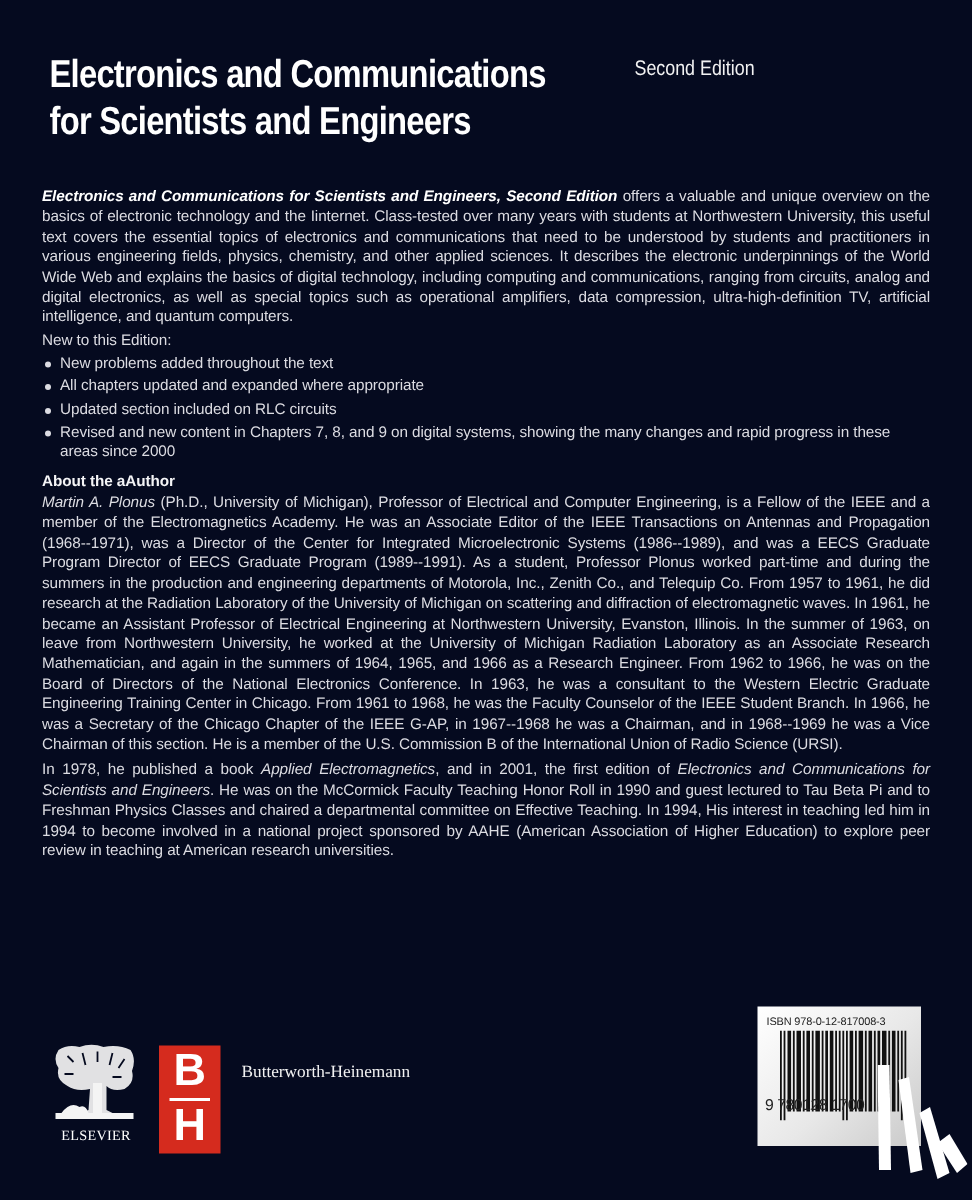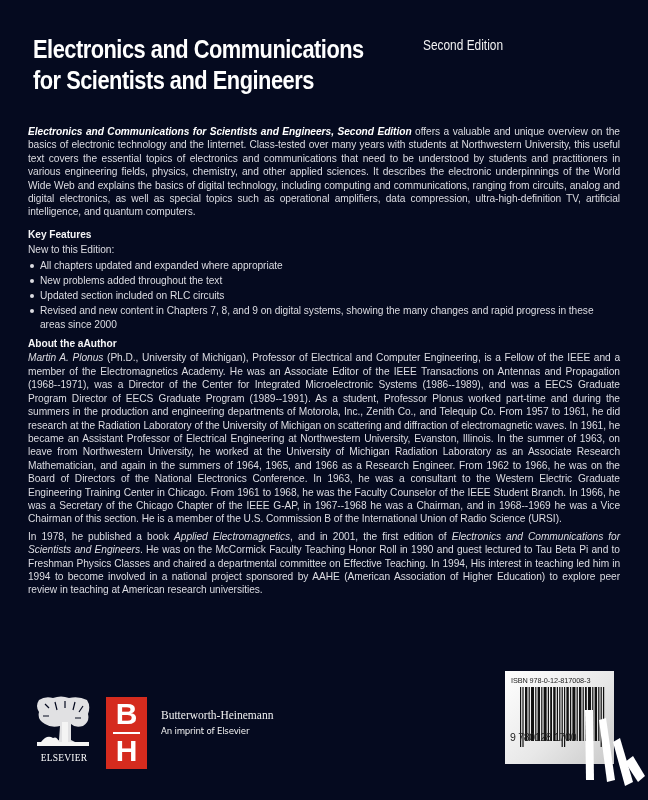--- a/index.html
+++ b/index.html
@@ -156,25 +156,24 @@
 
 <h1 class="title">
   <div>Electronics and Communications</div>
   <div>for Scientists and Engineers</div>
 </h1>
 <div class="edition">Second Edition</div>
 
 <div class="body">
   <p class="p"><i class="bi">Electronics and Communications for Scientists and Engineers, Second Edition</i><span> offers a valuable and unique overview on the basics of electronic technology and the Iinternet. Class-tested over many years with students at Northwestern University, this useful text covers the essential topics of electronics and communications that need to be understood by students and practitioners in various engineering fields, physics, chemistry, and other applied sciences. It describes the electronic underpinnings of the World Wide Web and explains the basics of digital technology, including computing and communications, ranging from circuits, analog and digital electronics, as well as special topics such as operational amplifiers, data compression, ultra-high-definition TV, artificial intelligence, and quantum computers.</span></p>
 
-  <div class="heading" style="margin-top:9px">Key Features</div>
   <div class="sub">New to this Edition:</div>
   <ul class="features">
+    <li>New problems added throughout the text</li>
     <li>All chapters updated and expanded where appropriate</li>
-    <li>New problems added throughout the text</li>
     <li>Updated section included on RLC circuits</li>
     <li>Revised and new content in Chapters 7, 8, and 9 on digital systems, showing the many changes and rapid progress in these areas since 2000</li>
   </ul>
 
   <div class="heading" style="margin-top:6px">About the aAuthor</div>
   <p class="author-p"><i>Martin A. Plonus</i><span> (Ph.D., University of Michigan), Professor of Electrical and Computer Engineering, is a Fellow of the IEEE and a member of the Electromagnetics Academy. He was an Associate Editor of the IEEE Transactions on Antennas and Propagation (1968--1971), was a Director of the Center for Integrated Microelectronic Systems (1986--1989), and was a EECS Graduate Program Director of EECS Graduate Program (1989--1991). As a student, Professor Plonus worked part-time and during the summers in the production and engineering departments of Motorola, Inc., Zenith Co., and Telequip Co. From 1957 to 1961, he did research at the Radiation Laboratory of the University of Michigan on scattering and diffraction of electromagnetic waves. In 1961, he became an Assistant Professor of Electrical Engineering at Northwestern University, Evanston, Illinois. In the summer of 1963, on leave from Northwestern University, he worked at the University of Michigan Radiation Laboratory as an Associate Research Mathematician, and again in the summers of 1964, 1965, and 1966 as a Research Engineer. From 1962 to 1966, he was on the Board of Directors of the National Electronics Conference. In 1963, he was a consultant to the Western Electric Graduate Engineering Training Center in Chicago. From 1961 to 1968, he was the Faculty Counselor of the IEEE Student Branch. In 1966, he was a Secretary of the Chicago Chapter of the IEEE G-AP, in 1967--1968 he was a Chairman, and in 1968--1969 he was a Vice Chairman of this section. He is a member of the U.S. Commission B of the International Union of Radio Science (URSI).</span></p>
 
   <p class="p2"><span>In 1978, he published a book </span><i>Applied Electromagnetics</i><span>, and in 2001, the first edition of </span><i>Electronics and Communications for Scientists and Engineers</i><span>. He was on the McCormick Faculty Teaching Honor Roll in 1990 and guest lectured to Tau Beta Pi and to Freshman Physics Classes and chaired a departmental committee on Effective Teaching. In 1994, His interest in teaching led him in 1994 to become involved in a national project sponsored by AAHE (American Association of Higher Education) to explore peer review in teaching at American research universities.</span></p>
 </div>
 
@@ -191,21 +190,20 @@
   </div>
 
   <div class="bh-logo">
     <div class="b">B</div>
     <div class="line"></div>
     <div class="h">H</div>
   </div>
 
   <div class="publisher">
     <div class="name">Butterworth-Heinemann</div>
-    <div class="imprint">An imprint of Elsevier</div>
   </div>
 
   <div class="barcode">
     <div class="isbn">ISBN 978-0-12-817008-3</div>
     <svg class="bars" viewBox="0 0 85 60" preserveAspectRatio="none">
       <g fill="#111">
         <rect x="0" y="0" width="1.2" height="60"></rect>
           <rect x="2.4" y="0" width="1.2" height="60"></rect>
         <rect x="5" y="0" width="2.4" height="54"></rect>
           <rect x="8.6" y="0" width="1.2" height="54"></rect>

